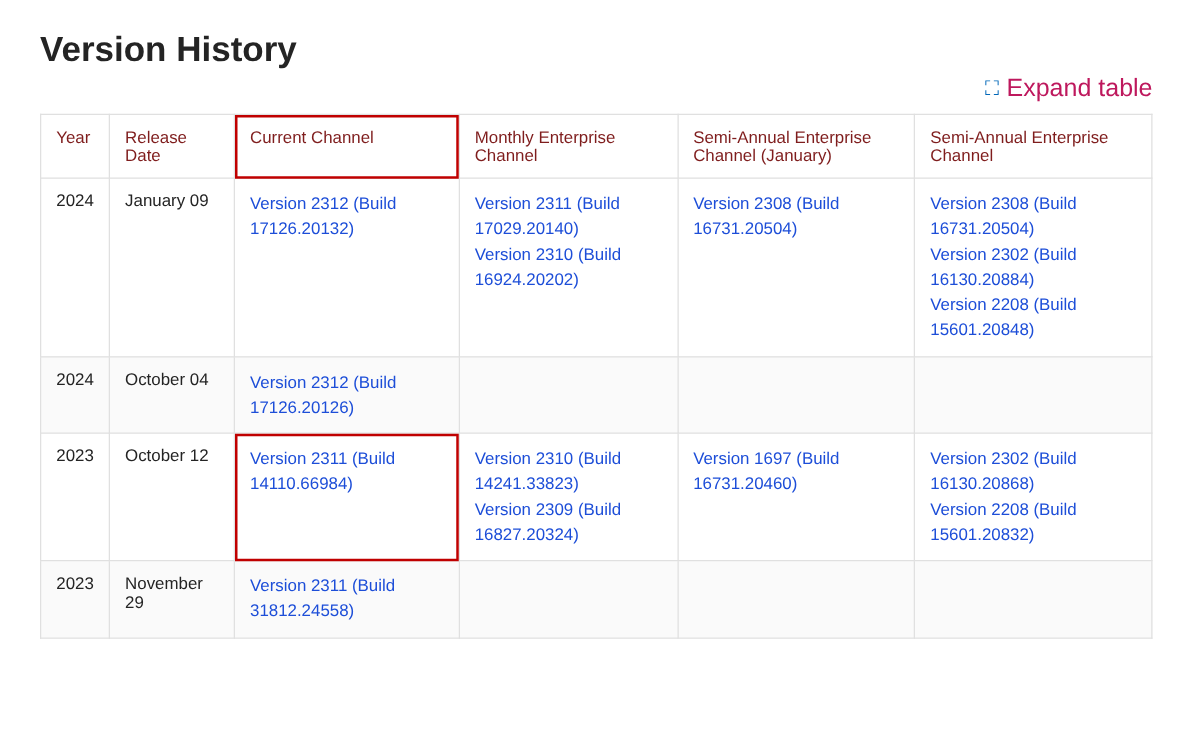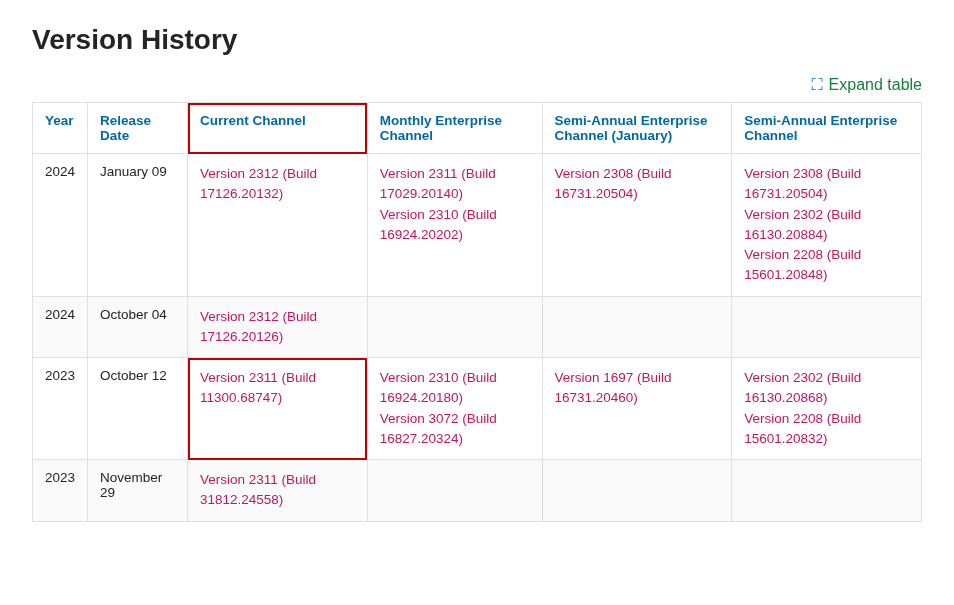--- a/index.html
+++ b/index.html
@@ -10,68 +10,68 @@
       font-size: 14px;
     }
     .page-container {
       padding: 24px 32px;
       max-width: 954px;
     }
     .page-title {
       font-size: 28px;
       font-weight: 700;
       color: #242424;
-      margin-bottom: 20px;
+      margin-bottom: 4px;
     }
     .expand-row {
       display: flex;
       justify-content: flex-end;
       align-items: center;
       margin-bottom: 8px;
       gap: 6px;
     }
     .expand-icon {
       color: #0067b8;
       font-size: 16px;
     }
     .expand-link {
-      color: #15803d;
+      color: #be185d;
       text-decoration: none;
-      font-size: 16px;
+      font-size: 20px;
       cursor: pointer;
     }
 
     table {
       width: 100%;
       border-collapse: collapse;
       border: 1px solid #e0e0e0;
     }
     th, td {
       border: 1px solid #e0e0e0;
       padding: 10px 12px;
       vertical-align: top;
       text-align: left;
     }
     th {
       background: #fff;
-      font-weight: 700;
+      font-weight: 400;
       font-size: 13.5px;
-      color: #0369a1;
+      color: #7f1d1d;
     }
     th.highlighted {
       outline: 2.5px solid #c00000;
       outline-offset: -2px;
       margin-left: 44px;
     }
     td {
       font-size: 13.5px;
       color: #242424;
     }
     .version-link {
-      color: #be185d;
+      color: #1d4ed8;
       text-decoration: none;
       display: block;
       line-height: 1.5;
     }
 
     td.cell-highlighted {
       outline: 2.5px solid #c00000;
       outline-offset: -2px;
     }
 
@@ -138,25 +138,25 @@
             <a class="version-link">Version 2312 (Build 17126.20126)</a>
           </td>
           <td></td>
           <td></td>
           <td></td>
         </tr>
         <tr>
           <td>2023</td>
           <td>October 12</td>
           <td class="cell-highlighted">
-            <a class="version-link">Version 2311 (Build 11300.68747)</a>
+            <a class="version-link">Version 2311 (Build 14110.66984)</a>
           </td>
           <td>
-            <a class="version-link">Version 2310 (Build 16924.20180)</a>
-            <a class="version-link">Version 3072 (Build 16827.20324)</a>
+            <a class="version-link">Version 2310 (Build 14241.33823)</a>
+            <a class="version-link">Version 2309 (Build 16827.20324)</a>
           </td>
           <td>
             <a class="version-link">Version 1697 (Build 16731.20460)</a>
           </td>
           <td>
             <a class="version-link">Version 2302 (Build 16130.20868)</a>
             <a class="version-link">Version 2208 (Build 15601.20832)</a>
           </td>
         </tr>
         <tr>

